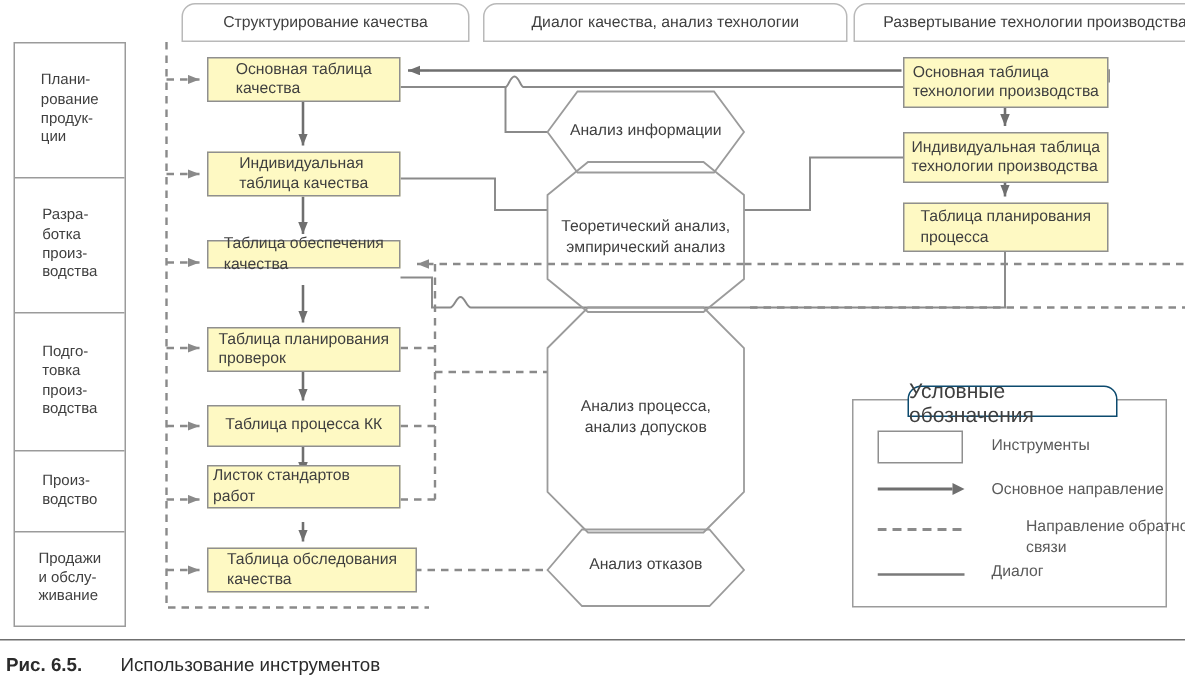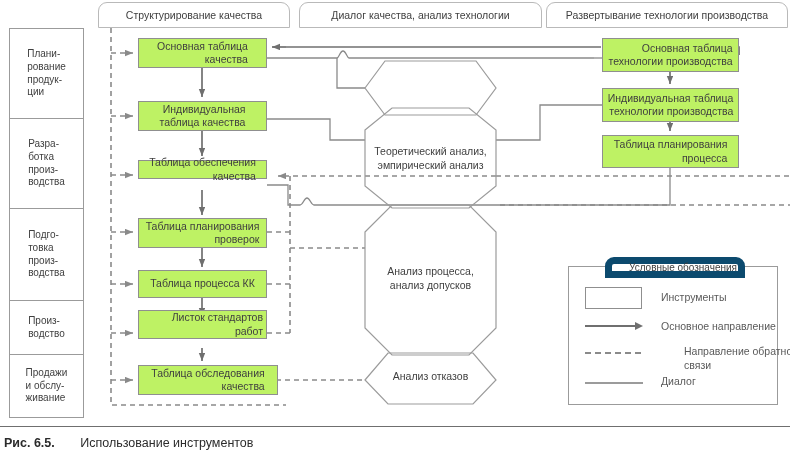--- a/index.html
+++ b/index.html
@@ -7,54 +7,54 @@
   #root{position:relative;width:790px;height:458px;overflow:hidden;background:#fff;}
   .abs{position:absolute;box-sizing:border-box;}
 
   
   .phase-tab{
     border:1px solid #b9b9b9;
     border-radius:9px 9px 0 0;
     background:#fff;
     display:flex;align-items:center;justify-content:center;
     font-size:10.5px;color:#3f3f3f;text-align:right;
-    padding:0 6px;line-height:1.15;
+    padding:0 6px;line-height:1.15;margin-left:23px;
   }
 
   
   .stage-col{border:1px solid #9b9b9b;}
   .stage{
     border-bottom:1px solid #9b9b9b;
     display:flex;align-items:center;justify-content:center;
     text-align:left;font-size:10px;color:#3f3f3f;line-height:1.28;
     box-sizing:border-box;
   }
   .stage:last-child{border-bottom:none;}
 
   
   .pbox{
-    border:1px solid #8f8f8f;background:#bef264;
-    display:flex;align-items:center;justify-content:center;
-    text-align:right;font-size:10.5px;color:#3f3f3f;line-height:1.25;
+    border:1px solid #8f8f8f;background:#fef9c3;
+    display:flex;align-items:center;justify-content:center;
+    text-align:left;font-size:10.5px;color:#3f3f3f;line-height:1.25;
     padding:0 3px;
   }
 
   
   .hexlabel{
     display:flex;align-items:center;justify-content:center;
     text-align:center;font-size:10.5px;color:#3f3f3f;line-height:1.3;
     pointer-events:none;
   }
 
   
   .legend-frame{border:1px solid #9b9b9b;background:transparent;}
   .legend-tab{
-    border:7px solid #0c4a6e;border-radius:9px 9px 0 0;background:#fff;
-    display:flex;align-items:center;justify-content:center;
-    font-size:10px;color:#3f3f3f;padding-left:16px;
+    border:1px solid #0c4a6e;border-radius:9px 9px 0 0;background:#fff;
+    display:flex;align-items:center;justify-content:center;
+    font-size:14px;color:#3f3f3f;
   }
   .legend-text{font-size:10.5px;color:#5a5a5a;line-height:1.3;}
   .legend-swatch-box{border:1px solid #8f8f8f;background:#fff;}
 
   
   .caption-rule{background:#6f6f6f;}
   .caption{font-size:12.5px;color:#2b2b2b;}
   .caption b{font-weight:bold;}
 
   svg{position:absolute;left:0;top:0;pointer-events:none;}
@@ -182,20 +182,21 @@
   <div class="abs pbox" style="left:138px;top:365px;width:140px;height:30px;white-space:pre-line;">Таблица обследования
 качества</div>
 
   <div class="abs pbox" style="left:602px;top:38px;width:137px;height:34px;white-space:pre-line;">Основная таблица
 технологии производства</div>
   <div class="abs pbox" style="left:602px;top:88px;width:137px;height:34px;white-space:pre-line;">Индивидуальная таблица
 технологии производства</div>
   <div class="abs pbox" style="left:602px;top:135px;width:137px;height:33px;white-space:pre-line;">Таблица планирования
 процесса</div>
 
+  <div class="abs hexlabel" style="left:365px;top:75px;width:131px;height:26px;white-space:pre-line;">Анализ информации</div>
   <div class="abs hexlabel" style="left:365px;top:144px;width:131px;height:30px;white-space:pre-line;">Теоретический анализ,
 эмпирический анализ</div>
   <div class="abs hexlabel" style="left:365px;top:366px;width:131px;height:22px;white-space:pre-line;">Анализ отказов</div>
   <div class="abs hexlabel" style="left:365px;top:264px;width:131px;height:30px;white-space:pre-line;">Анализ процесса,
 анализ допусков</div>
 
   <div class="abs legend-frame" style="left:568px;top:266px;width:210px;height:139px;"></div>
   <div class="abs legend-tab" style="left:605px;top:257px;width:140px;height:21px;">Условные обозначения</div>
 
   <div class="abs legend-swatch-box" style="left:585px;top:287px;width:57px;height:22px;"></div>

